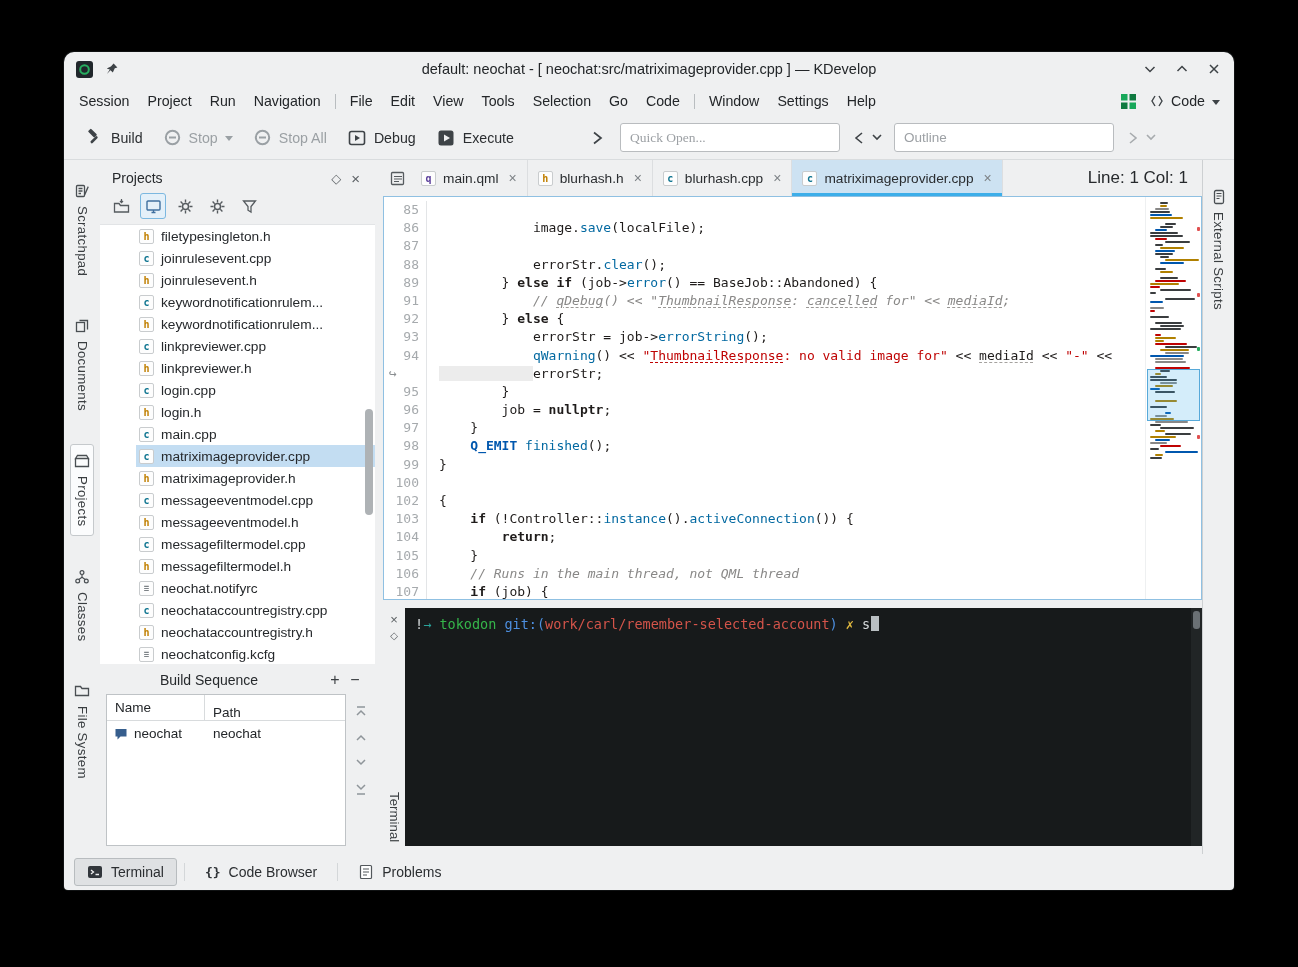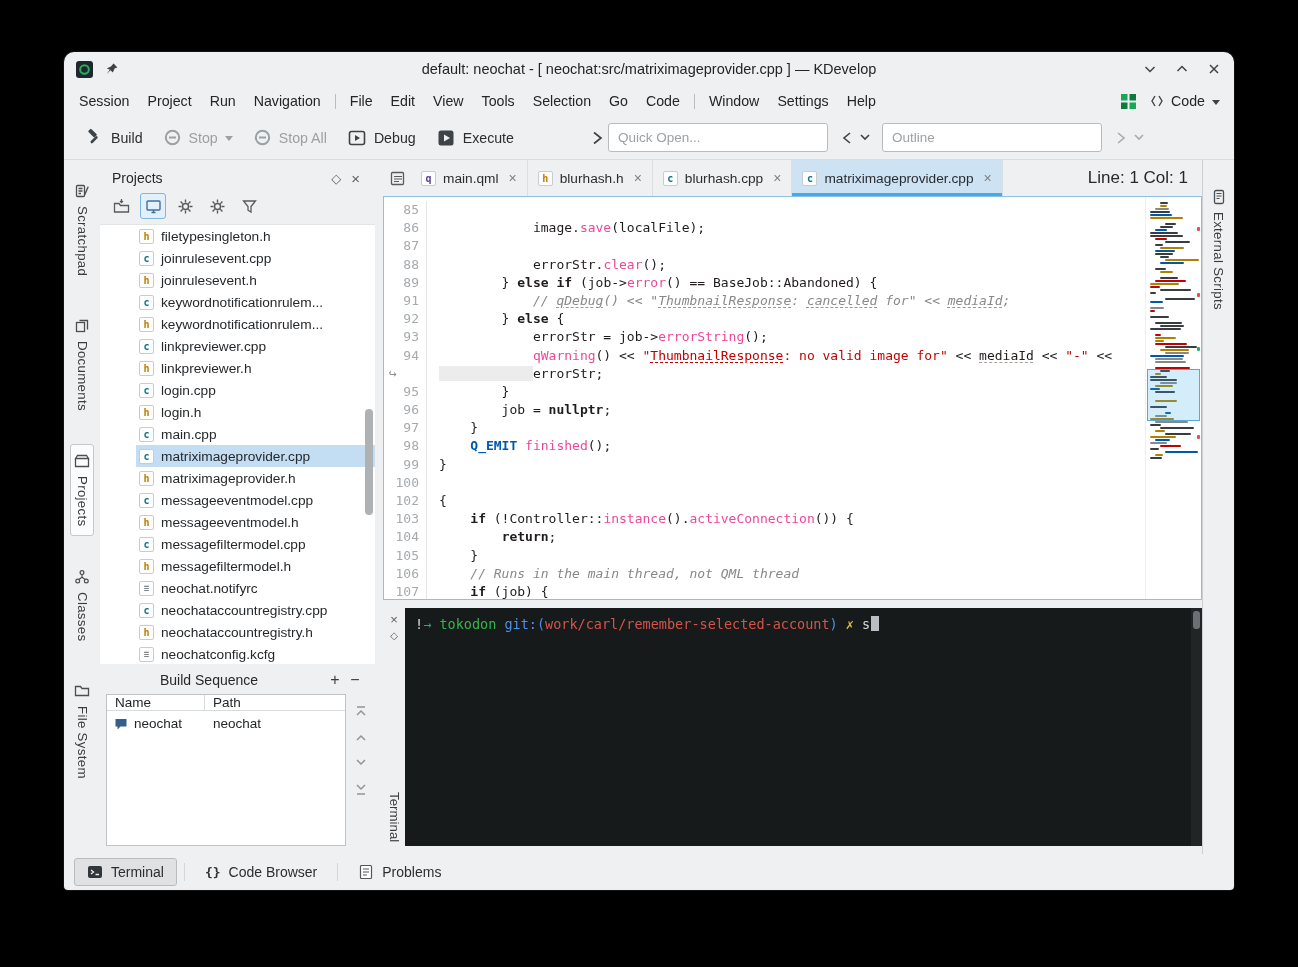--- a/index.html
+++ b/index.html
@@ -64,21 +64,21 @@
   .fi-txt,.fi-kcfg{color:#7d8387;font-size:9px}
   .tree-scrollbar{position:absolute;right:2px;top:42%;width:8px;height:24%;background:#aeb2b5;border-radius:4px}
 
   
   .bs{height:190px;flex:none;display:flex;flex-direction:column;padding:2px 2px 8px 4px}
   .bs-header{height:28px;flex:none;display:flex;align-items:center;padding:0 8px 0 56px;font-size:14px;color:#26292c}
   .bs-header .spacer{flex:1}
   .bs-hbtn{width:20px;text-align:center;font-size:16px;color:#3a3e42}
   .bs-body{flex:1;display:flex;gap:3px;min-height:0;padding-left:2px}
   .bs-table{flex:1;background:#fff;border:1px solid #bfc3c6;display:flex;flex-direction:column;overflow:hidden}
-  .bs-thead{display:flex;height:16px;flex:none;align-items:flex-start;border-bottom:1px solid #d8dbdd;font-size:13.5px}
+  .bs-thead{display:flex;height:26px;flex:none;align-items:flex-end;border-bottom:1px solid #d8dbdd;font-size:13.5px}
   .bs-th{padding:0 8px}
   .bs-th.first{width:98px;border-right:1px solid #d8dbdd;height:100%;display:flex;align-items:center}
   .bs-row{display:flex;height:25px;align-items:center;font-size:13.5px}
   .bs-name{width:98px;display:flex;align-items:center;gap:6px;padding:0 7px}
   .bs-path{padding:0 8px}
   .bs-side{width:24px;flex:none;display:flex;flex-direction:column;align-items:center;gap:16px;padding-top:10px}
   .bs-side span{display:flex}
 
   .gap{width:8px;flex:none}
 
@@ -98,21 +98,21 @@
   .gutter{width:42px;flex:none;text-align:right;color:#a6aaad;padding-right:7px}
   .gutter.wrapg{text-align:left;padding-left:5px;color:#8a8e91}
   .code-text{flex:1;border-left:1px solid #e3e5e7;padding-left:12px;min-width:0;overflow:hidden}
 
   .tk-p{color:#1f1c1b}
   .tk-k{color:#1f1c1b;font-weight:bold}
   .tk-s{color:#bf0303}
   .tk-su{color:#bf0303;text-decoration:underline dashed #bf0303 1px;text-underline-offset:2px}
   .tk-c{color:#898887;font-style:italic}
   .tk-cu{color:#898887;font-style:italic;text-decoration:underline dashed #9a9896 1px;text-underline-offset:2px}
-  .tk-f{color:#ec4899}
+  .tk-f{color:#0369a1}
   .tk-fb{color:#0057ae;font-weight:bold}
   .tk-m{color:#0057ae;font-weight:bold}
   .tk-t{color:#0057ae;font-weight:bold}
   .tk-sp{color:#b08000}
   .tk-vu{color:#1f1c1b;text-decoration:underline dashed #a5a29f 1px;text-underline-offset:2px}
   .tk-wf{background:#ececec}
 
   .minimap{width:56px;flex:none;position:relative;padding:5px 4px;border-left:1px solid #eef0f1;overflow:hidden}
   .mm-row{height:2px;margin-bottom:1px}
   .mm-bar{height:2px;border-radius:1px}
@@ -270,21 +270,21 @@
       </span>
       <span>Execute</span>
     </div>
 
     <span style="margin-left:66px">
       <svg width="14" height="16">
           <path d="M4 2.5 11 8l-7 5.5" fill="none" stroke="#3e4347" stroke-width="1.7"></path>
         </svg>
     </span>
 
-    <input class="tool-input" style="margin-left: 4px;" placeholder="Quick Open...">
+    <input class="tool-input" style="margin-left: 16px; font-family: Liberation Serif, serif;" placeholder="Quick Open...">
     <span class="mini-btn" style="margin-left:10px">
       <svg width="12" height="14">
           <path d="M9 2 3 7l6 5" fill="none" stroke="#3e4347" stroke-width="1.6"></path>
         </svg>
     </span>
     <span class="mini-btn">
       <svg width="12" height="9">
           <path d="M2 2l4 4 4-4" fill="none" stroke="#3e4347" stroke-width="1.6"></path>
         </svg>
     </span>

